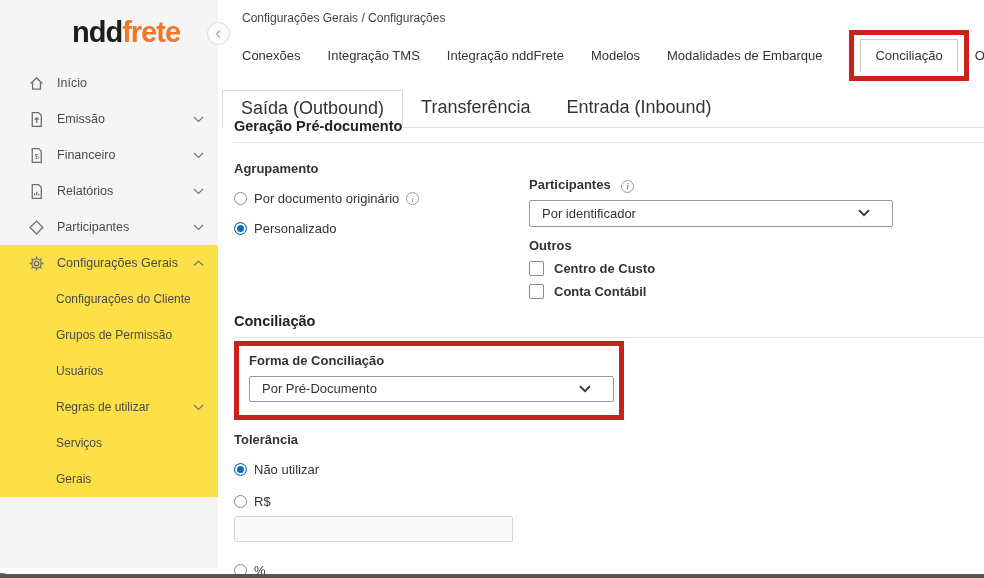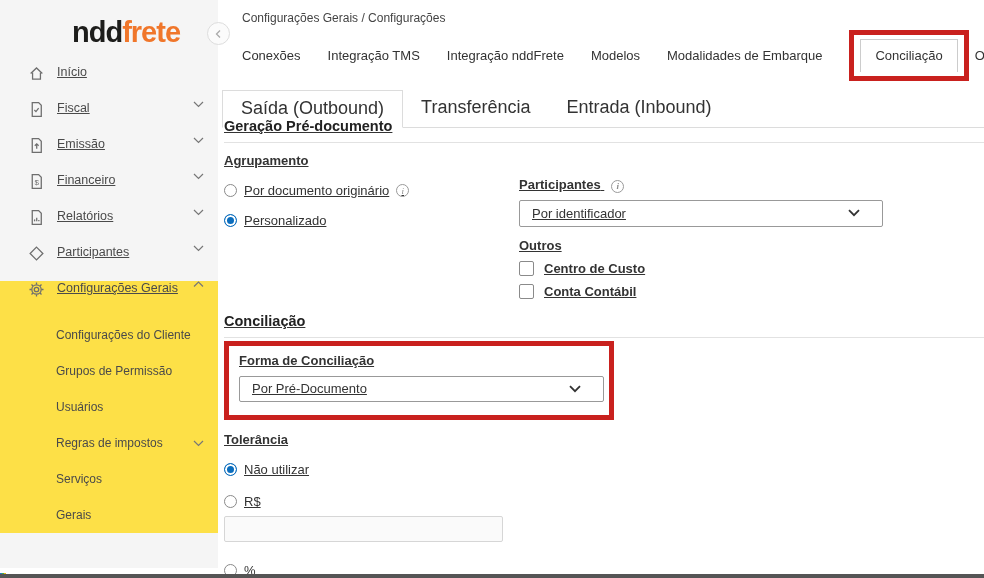--- a/index.html
+++ b/index.html
@@ -11,22 +11,22 @@
   
   .sidebar {
     position:absolute; left:0; top:0; width:218px; height:568px;
     background:#f5f5f5;
   }
   .logo { padding:16px 0 0 72px; font-size:29px; font-weight:bold; letter-spacing:-1px; white-space:nowrap; }
   .logo .lg-black { color:#1d1d1b; }
   .logo .lg-orange { color:#f0762a; }
   .nav { margin-top:16px; }
   .nav-item {
-    display:flex; align-items:flex-start; height:36px; padding:0 14px 0 28px;
-    font-size:12.5px; color:#4a4a4a; cursor:pointer;text-decoration:underline;
+    display:flex; align-items:center; height:36px; padding:0 14px 0 28px;
+    font-size:12.5px; color:#4a4a4a; cursor:pointer;
   }
   .nav-item .nav-ic { width:17px; height:17px; margin-right:12px; flex:0 0 auto; }
   .nav-item .nav-lbl { flex:1 1 auto; }
   .nav-item svg.chev { width:11px; height:7px; flex:0 0 auto; }
   .nav-group-active { background:#fde047; }
   .nav-sub { display:flex; align-items:center; height:36px; padding:0 14px 0 56px; font-size:12px; color:#4a4a4a; cursor:pointer; }
   .nav-sub .nav-lbl { flex:1 1 auto; }
   .collapse-btn {
     position:absolute; left:207px; top:22px; width:23px; height:23px; border-radius:50%;
     background:#fbfbfb; border:1px solid #ddd; display:flex; align-items:center; justify-content:center;
@@ -37,25 +37,25 @@
   .breadcrumb { position:absolute; left:24px; top:11px; font-size:12px; color:#444; }
   .main-tabs { position:absolute; left:24px; top:31px; right:0; height:48px; display:flex; align-items:center; }
   .main-tab { font-size:13px; color:#333; margin-right:27px; white-space:nowrap; cursor:pointer; }
   .red-annotation { border:5px solid #c9211e; padding:4px 6px; display:inline-flex; margin-right:6px; }
   .main-tab.active {
     margin:0; border:1px solid #ccc; border-bottom:none; background:#fff; padding:8px 14px 9px;
   }
   .sub-tabs { position:absolute; left:4px; top:75px; right:0; display:flex; border-bottom:1px solid #dcdcdc; }
   .sub-tab { padding:7px 18px 8px; font-size:18px; color:#333; white-space:nowrap; cursor:pointer;margin-top:15px; }
   .sub-tab.active { border:1px solid #dcdcdc; border-bottom:1px solid #fff; margin-bottom:-1px; background:#fff; }
-  .form { position:absolute; left:6px; top:104px; right:0;text-decoration:underline; }
+  .form { position:absolute; left:16px; top:104px; right:0; }
   .section-title { font-size:14.5px; font-weight:bold; color:#222; padding:14px 0 8px; }
   .hline { height:1px; background:#e2e2e2; width:100%; }
   .grid1 { display:flex; margin-top:10px; }
-  .col-left { width:295px; }
+  .col-left { width:295px;margin-top:8px; }
   .col-right { padding-top:24px; }
   .field-label { font-size:13px; font-weight:bold; color:#333; }
   .radio-row { display:flex; align-items:center; margin-top:15px; cursor:pointer; }
   .radio { width:13px; height:13px; border:1px solid #8a8a8a; border-radius:50%; background:#fff; flex:0 0 auto; }
   .radio.checked { border:1px solid #0b6dbd; background:#0b6dbd; box-shadow:inset 0 0 0 2px #fff; }
   .radio-lbl { font-size:13px; color:#333; margin-left:7px; }
   .info-ic {
     display:inline-flex; align-items:center; justify-content:center;
     width:13px; height:13px; border:1px solid #9a9a9a; border-radius:50%;
     color:#8a8a8a; font-size:9px; font-family:"Liberation Serif", serif; font-style:italic;
@@ -98,30 +98,20 @@
     <div class="nav">
 
       <div class="nav-item">
         <svg class="nav-ic" viewBox="0 0 16 16" fill="none" stroke="#6e6e6e" stroke-width="1.2">
             <path d="M2.5 8 L8 2.8 L13.5 8"></path>
             <path d="M4.3 7 V13.3 H11.7 V7"></path>
           </svg>
         <span class="nav-lbl">Início</span>
       </div>
 
-      <div class="nav-item">
-        <svg class="nav-ic" viewBox="0 0 16 16" fill="none" stroke="#6e6e6e" stroke-width="1.2">
-            <path d="M4 1.5 h6 l2.5 2.5 v10.5 h-8.5 z"></path>
-            <polyline points="6,8.5 7.5,10 10,6.8"></polyline>
-          </svg>
-        <span class="nav-lbl">Fiscal</span>
-        <svg class="chev" viewBox="0 0 11 7" fill="none" stroke="#777" stroke-width="1.2">
-            <polyline points="1,1 5.5,5.5 10,1"></polyline>
-          </svg>
-      </div>
 
       <div class="nav-item">
         <svg class="nav-ic" viewBox="0 0 16 16" fill="none" stroke="#6e6e6e" stroke-width="1.2">
             <path d="M4 1.5 h6 l2.5 2.5 v10.5 h-8.5 z"></path>
             <path d="M8.2 11 V6.6"></path>
             <polyline points="6.4,8.2 8.2,6.4 10,8.2"></polyline>
           </svg>
         <span class="nav-lbl">Emissão</span>
         <svg class="chev" viewBox="0 0 11 7" fill="none" stroke="#777" stroke-width="1.2">
             <polyline points="1,1 5.5,5.5 10,1"></polyline>
@@ -177,21 +167,21 @@
         <div class="nav-sub">
           <span class="nav-lbl">Configurações do Cliente</span>
         </div>
         <div class="nav-sub">
           <span class="nav-lbl">Grupos de Permissão</span>
         </div>
         <div class="nav-sub">
           <span class="nav-lbl">Usuários</span>
         </div>
         <div class="nav-sub">
-          <span class="nav-lbl">Regras de impostos</span>
+          <span class="nav-lbl">Regras de utilizar</span>
           <svg class="chev" viewBox="0 0 11 7" fill="none" stroke="#777" stroke-width="1.2" width="11" height="7">
               <polyline points="1,1 5.5,5.5 10,1"></polyline>
             </svg>
         </div>
         <div class="nav-sub">
           <span class="nav-lbl">Serviços</span>
         </div>
         <div class="nav-sub">
           <span class="nav-lbl">Gerais</span>
         </div>

